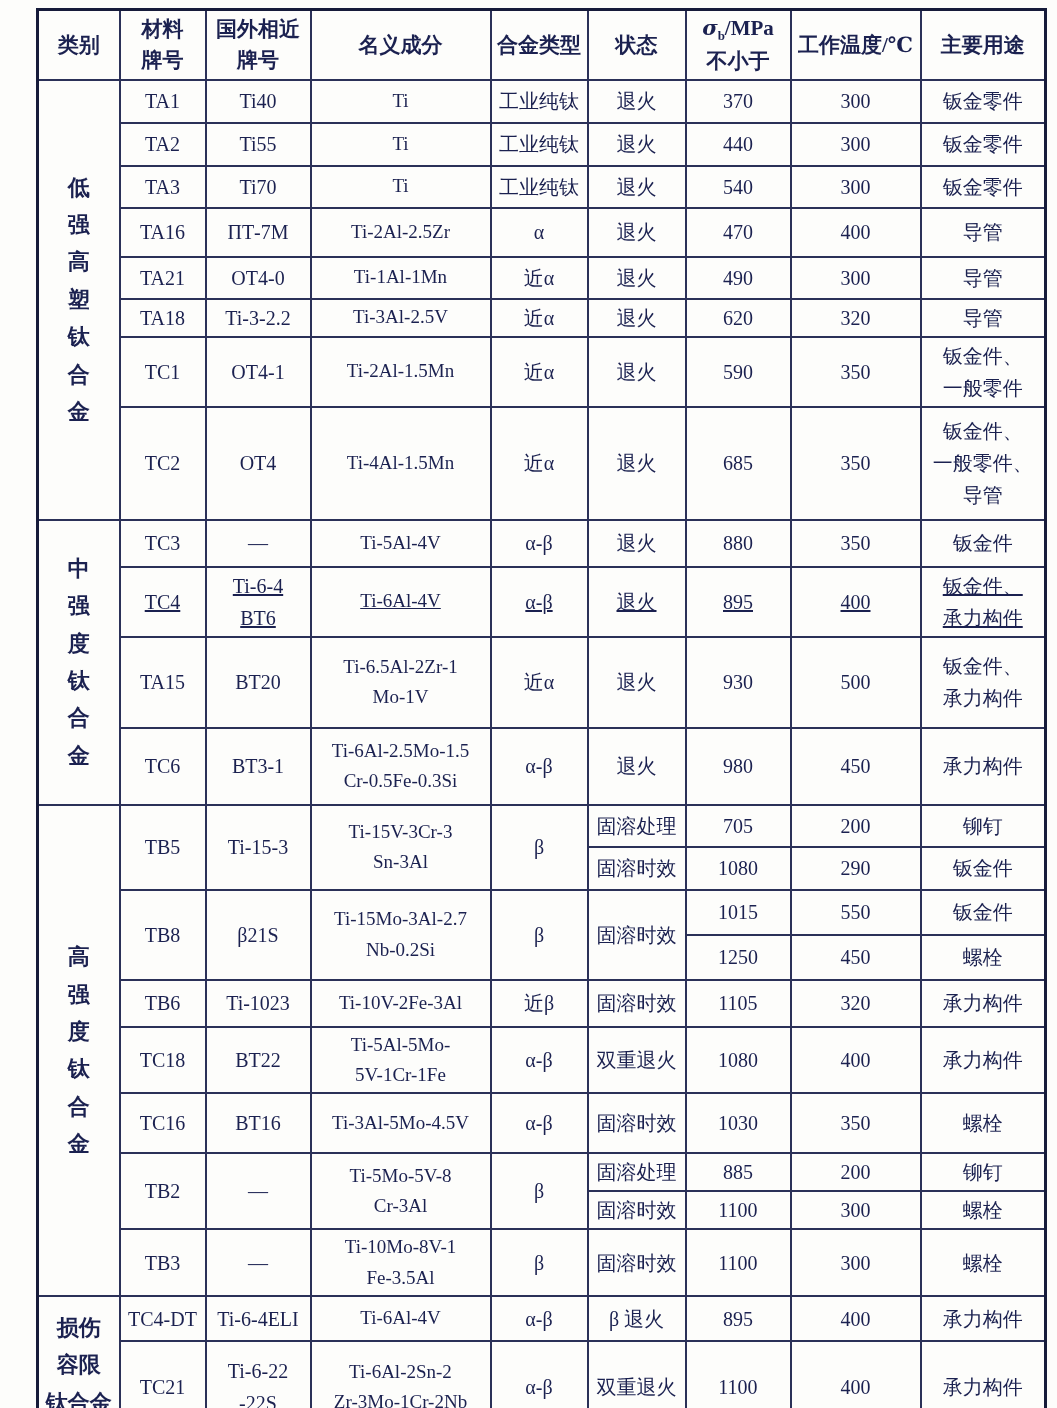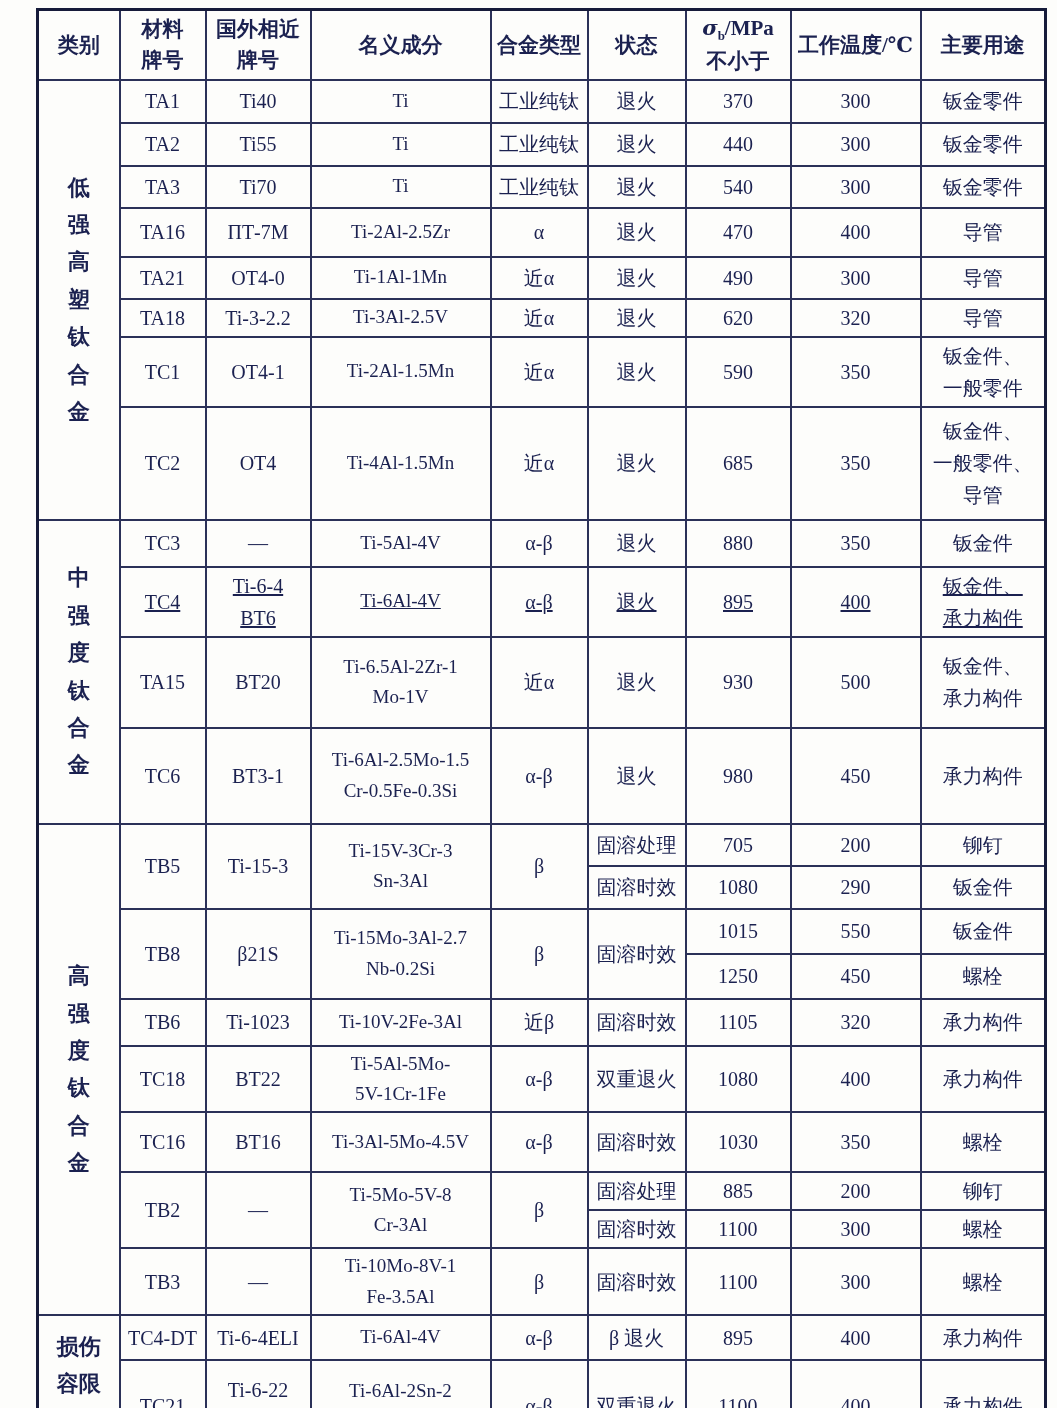--- a/index.html
+++ b/index.html
@@ -388,21 +388,21 @@
             <div class="ln">930</div>
           </td>
           <td data-col="temperature">
             <div class="ln">500</div>
           </td>
           <td data-col="usage">
             <div class="ln">钣金件、</div>
             <div class="ln">承力构件</div>
           </td>
         </tr>
-        <tr style="height: 96px;">
+        <tr style="height: 77px;">
           <td data-col="grade">
             <div class="ln">TC6</div>
           </td>
           <td data-col="foreign">
             <div class="ln">BT3-1</div>
           </td>
           <td data-col="composition">
             <div class="ln">Ti-6Al-2.5Mo-1.5</div>
             <div class="ln">Cr-0.5Fe-0.3Si</div>
           </td>

